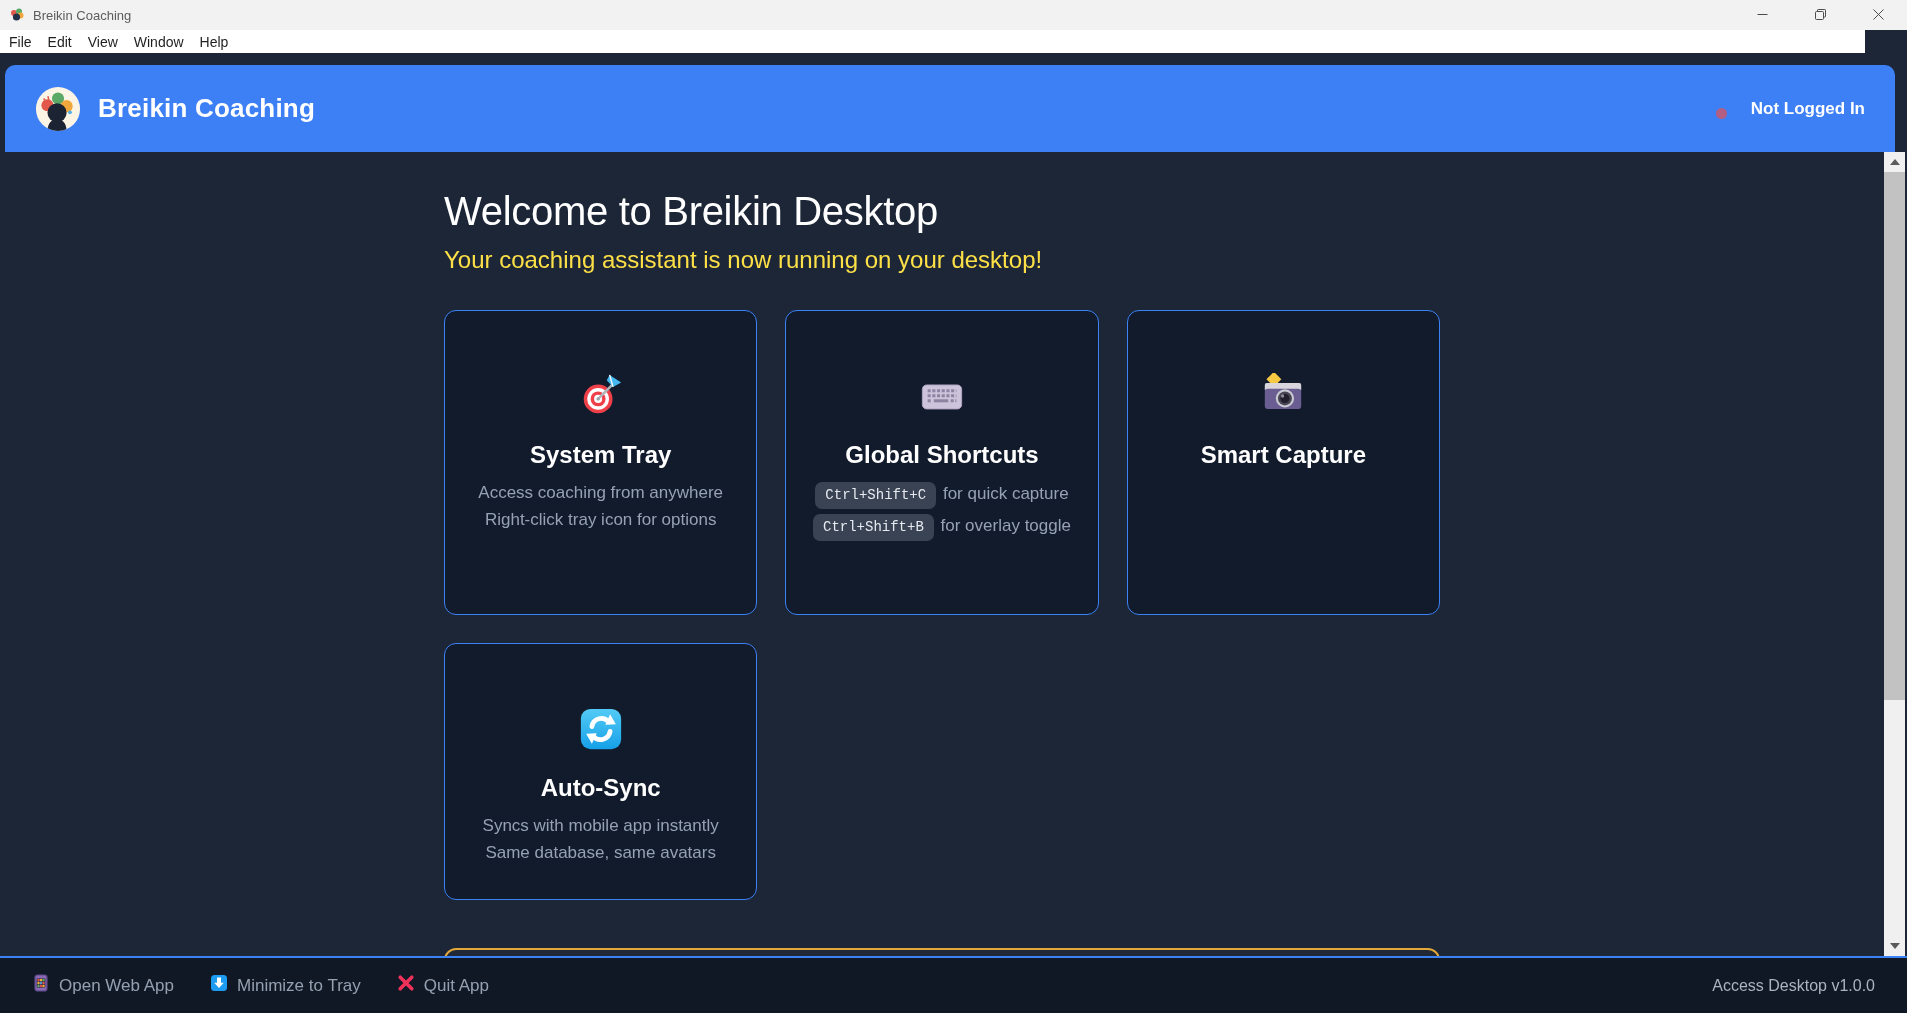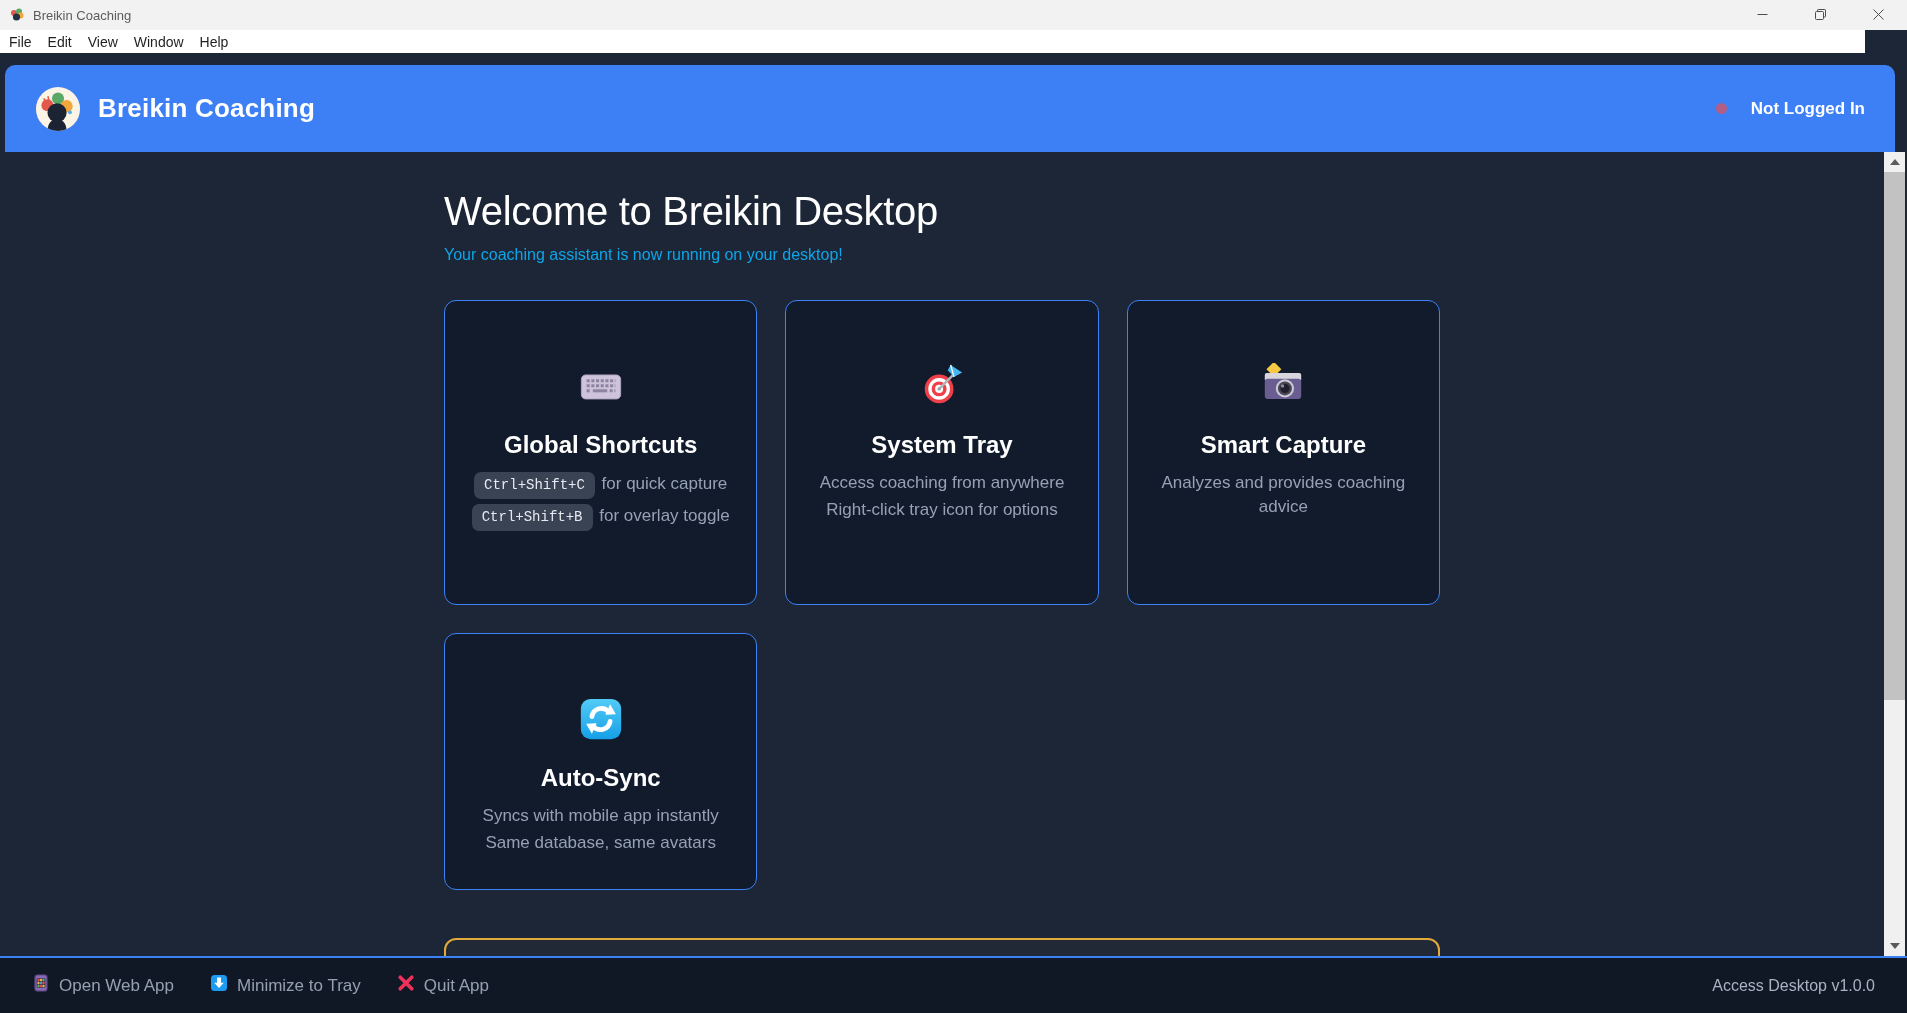--- a/index.html
+++ b/index.html
@@ -31,31 +31,31 @@
   .webview { position: absolute; top: 53px; left: 0; width: 1907px; height: 960px; background: #1c2636; }
 
   
   .app-header {
     position: absolute; top: 12px; left: 5px; right: 12px; height: 87px;
     background: #3d7ff5; border-radius: 10px 10px 0 0;
     display: flex; align-items: center; padding: 0 30px;
   }
   .logo-wrap { width: 46px; height: 46px; display: flex; }
   .app-title { margin-left: 17px; font-size: 26px; font-weight: 700; color: #ffffff; letter-spacing: 0.2px; }
-  .login-status { margin-left: auto; display: flex; align-items: center; gap: 24px; }
+  .login-status { margin-left: auto; display: flex; align-items: flex-end; gap: 24px; }
   .status-dot { width: 11px; height: 11px; border-radius: 50%; background: #b25f83; }
   .status-text { font-size: 17px; font-weight: 700; color: #ffffff; }
 
   
   .main { position: absolute; top: 99px; left: 0; right: 0; bottom: 57px; overflow: hidden; }
   .viewport { position: absolute; top: 0; left: 0; right: 23px; bottom: 0; overflow: hidden; }
   .content { width: 996px; margin: 0 auto; padding-top: 37px; }
 
   .welcome-title { font-size: 40px; font-weight: 400; color: #ffffff; letter-spacing: -0.3px; }
-  .welcome-subtitle { margin-top: 12px; font-size: 16px; color: #0ea5e9; }
+  .welcome-subtitle { margin-top: 12px; font-size: 24px; color: #fde047; }
 
   .cards { margin-top: 36px; display: grid; grid-template-columns: repeat(3, 1fr); gap: 28px; }
   .card {
     min-height: 305px; background: #111b2c; border: 1.5px solid #3b82f6;
     border-radius: 12px; padding: 62px 22px 24px; text-align: center;
   }
   .card--short { min-height: 257px; }
   .card-icon { height: 46px; display: flex; justify-content: center; margin-bottom: 22px; }
   .card-title { font-size: 24px; font-weight: 700; color: #ffffff; margin-bottom: 12px; }
   .card-text { font-size: 17px; color: #96a1b4; line-height: 1.43; margin: 3px 0; }
@@ -169,65 +169,64 @@
       <div class="content">
 
         <h1 class="welcome-title">Welcome to Breikin Desktop</h1>
         <p class="welcome-subtitle">Your coaching assistant is now running on your desktop!</p>
 
         <div class="cards">
 
           <div class="card">
             <div class="card-icon">
               <svg width="46" height="46" viewBox="0 0 48 48">
-                <rect x="3.5" y="12.5" width="41" height="25" rx="4.5" fill="#cdc3da" stroke="#b0a5c2" stroke-width="1"></rect>
-                <line x1="9" y1="18.6" x2="39" y2="18.6" stroke="#8e84a2" stroke-width="3.2" stroke-dasharray="3.2 1.7"></line>
-                <line x1="9" y1="23.8" x2="39" y2="23.8" stroke="#8e84a2" stroke-width="3.2" stroke-dasharray="3.2 1.7"></line>
-                <line x1="9" y1="29" x2="13" y2="29" stroke="#8e84a2" stroke-width="3.2" stroke-dasharray="3.2 1.7"></line>
-                <rect x="15.5" y="27.4" width="15" height="3.2" fill="#8e84a2"></rect>
-                <line x1="33" y1="29" x2="39" y2="29" stroke="#8e84a2" stroke-width="3.2" stroke-dasharray="3.2 1.7"></line>
-              </svg>
-            </div>
-            <div class="card-title">Global Shortcuts</div>
-            <p class="card-text"><span class="kbd">Ctrl+Shift+C</span> <span>for quick capture</span></p>
-            <p class="card-text"><span class="kbd">Ctrl+Shift+B</span> <span>for overlay toggle</span></p>
-          </div>
-
-          <div class="card">
-            <div class="card-icon">
-              <svg width="46" height="46" viewBox="0 0 48 48">
                 <circle cx="21" cy="27" r="15" fill="#ef4049"></circle>
                 <circle cx="21" cy="27" r="11.3" fill="#ffffff"></circle>
                 <circle cx="21" cy="27" r="7.8" fill="#ef4049"></circle>
                 <circle cx="21" cy="27" r="4.2" fill="#ffffff"></circle>
                 <line x1="21" y1="27" x2="37" y2="11" stroke="#aeb4bb" stroke-width="2.6"></line>
                 <circle cx="21" cy="27" r="1.8" fill="#9aa0a6"></circle>
                 <polygon points="33,2 45,10 36.5,14.5 30,7.5" fill="#45b8f1"></polygon>
                 <path d="M33,2 L36.5,14.5" stroke="#ffffff" stroke-width="1.4"></path>
               </svg>
             </div>
             <div class="card-title">System Tray</div>
             <p class="card-text">Access coaching from anywhere</p>
             <p class="card-text">Right-click tray icon for options</p>
           </div>
 
           <div class="card">
             <div class="card-icon">
               <svg width="46" height="46" viewBox="0 0 48 48">
+                <rect x="3.5" y="12.5" width="41" height="25" rx="4.5" fill="#cdc3da" stroke="#b0a5c2" stroke-width="1"></rect>
+                <line x1="9" y1="18.6" x2="39" y2="18.6" stroke="#8e84a2" stroke-width="3.2" stroke-dasharray="3.2 1.7"></line>
+                <line x1="9" y1="23.8" x2="39" y2="23.8" stroke="#8e84a2" stroke-width="3.2" stroke-dasharray="3.2 1.7"></line>
+                <line x1="9" y1="29" x2="13" y2="29" stroke="#8e84a2" stroke-width="3.2" stroke-dasharray="3.2 1.7"></line>
+                <rect x="15.5" y="27.4" width="15" height="3.2" fill="#8e84a2"></rect>
+                <line x1="33" y1="29" x2="39" y2="29" stroke="#8e84a2" stroke-width="3.2" stroke-dasharray="3.2 1.7"></line>
+              </svg>
+            </div>
+            <div class="card-title">Global Shortcuts</div>
+            <p class="card-text"><span class="kbd">Ctrl+Shift+C</span> <span>for quick capture</span></p>
+            <p class="card-text"><span class="kbd">Ctrl+Shift+B</span> <span>for overlay toggle</span></p>
+          </div>
+
+          <div class="card">
+            <div class="card-icon">
+              <svg width="46" height="46" viewBox="0 0 48 48">
                 <rect x="9" y="1" width="11" height="11" transform="rotate(45 14.5 6.5)" fill="#f7c844"></rect>
                 <rect x="5" y="10.5" width="38" height="9" rx="2" fill="#d8d5dd"></rect>
                 <rect x="5" y="16.5" width="38" height="21" rx="3" fill="#6a5d91"></rect>
                 <circle cx="26" cy="26.5" r="9.5" fill="#c9ccd2"></circle>
                 <circle cx="26" cy="26.5" r="7.3" fill="#4a4656"></circle>
                 <circle cx="26" cy="26.5" r="4.8" fill="#221f2c"></circle>
                 <circle cx="23.6" cy="24" r="1.7" fill="#8f8a9e"></circle>
               </svg>
             </div>
             <div class="card-title">Smart Capture</div>
-            <p class="card-text">Analyzes and provides coaching advice</p>
           </div>
 
           <div class="card card--short">
             <div class="card-icon">
               <svg width="46" height="46" viewBox="0 0 48 48">
                 <defs>
                   <linearGradient id="gsync" x1="0" y1="0" x2="0" y2="1">
                     <stop offset="0" stop-color="#53cbf6"></stop>
                       <stop offset="1" stop-color="#16a0e8"></stop>
                   </linearGradient>

